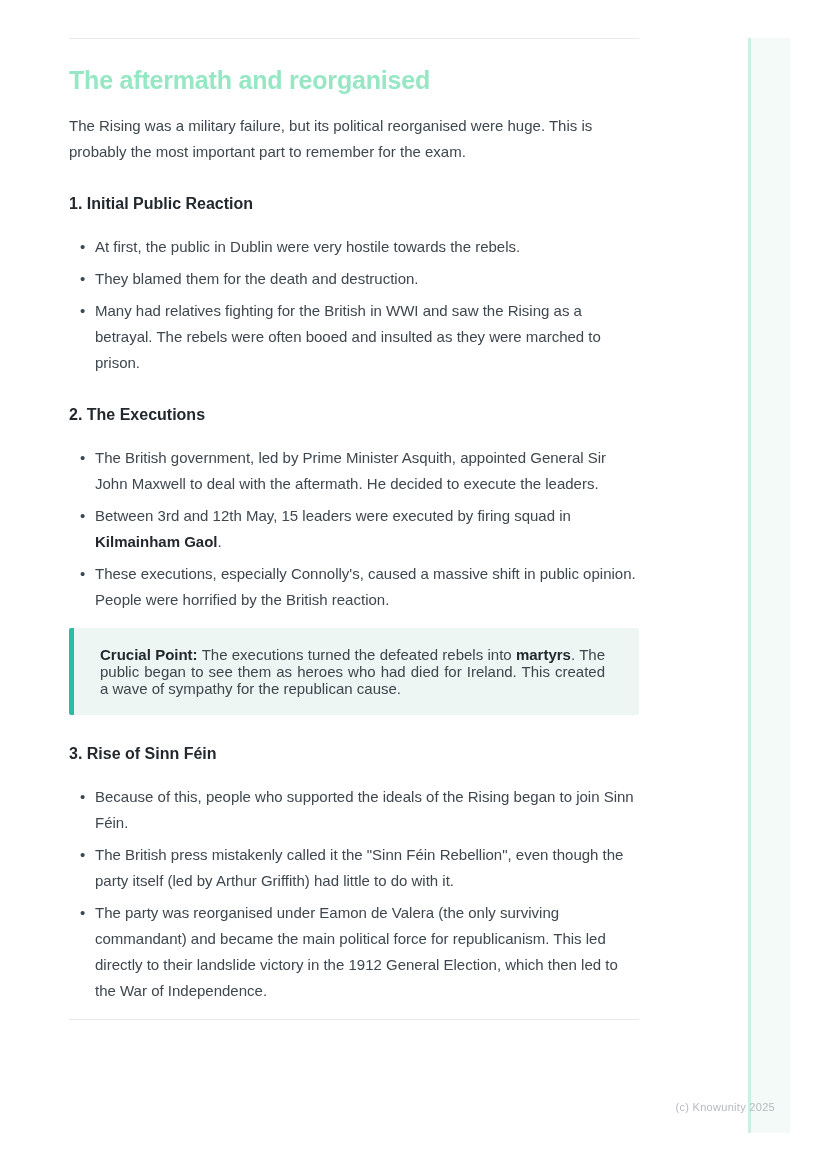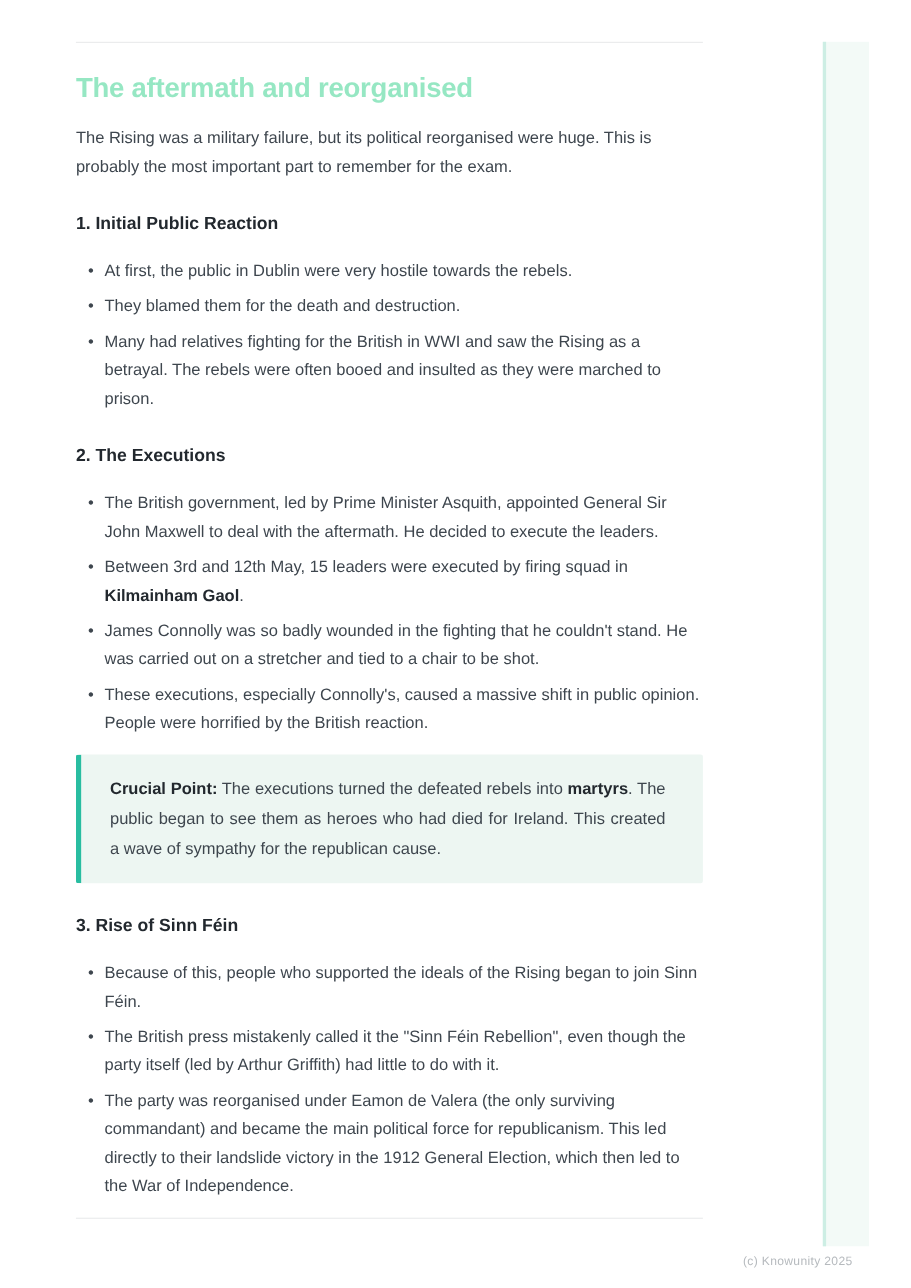--- a/index.html
+++ b/index.html
@@ -54,25 +54,25 @@
     position:absolute;left:-15px;top:0;
     color:var(--text);
   }
   strong{font-weight:700;color:var(--text-strong);}
   .callout{
     margin:15px 0 10px;
     background:var(--callout-bg);
     border-left:5px solid var(--callout-border);
     border-radius:2px;
     padding:18px 34px 18px 26px;
-    font-size:15px;line-height:27px;color:var(--text);
+    font-size:15px;line-height:17px;color:var(--text);
     text-align:justify;
   }
   .footer-copyright{
-    position:absolute;top:1141px;right:53px;z-index:2;
+    position:absolute;top:1101px;right:53px;z-index:2;
     font-size:11px;letter-spacing:0.3px;
     color:var(--footer);
   }
   .side-stripe{
     position:absolute;left:748px;top:38px;z-index:1;
     width:39px;height:1095px;
     background:var(--stripe-panel);
     border-left:3px solid var(--stripe-line);
   }
 </style>
@@ -89,21 +89,20 @@
       <h3 class="section-heading">1. Initial Public Reaction</h3>
       <ul class="bullet-list">
         <li><span>At first, the public in Dublin were very hostile towards the rebels.</span></li>
         <li><span>They blamed them for the death and destruction.</span></li>
         <li><span>Many had relatives fighting for the British in WWI and saw the Rising as a betrayal. The rebels were often booed and insulted as they were marched to prison.</span></li>
       </ul>
       <h3 class="section-heading">2. The Executions</h3>
       <ul class="bullet-list">
         <li><span>The British government, led by Prime Minister Asquith, appointed General Sir John Maxwell to deal with the aftermath. He decided to execute the leaders.</span></li>
         <li><span>Between 3rd and 12th May, 15 leaders were executed by firing squad in </span><strong>Kilmainham Gaol</strong><span>.</span></li>
-        <li><span>James Connolly was so badly wounded in the fighting that he couldn't stand. He was carried out on a stretcher and tied to a chair to be shot.</span></li>
         <li><span>These executions, especially Connolly's, caused a massive shift in public opinion. People were horrified by the British reaction.</span></li>
       </ul>
       <div class="callout"><strong>Crucial Point:</strong><span> The executions turned the defeated rebels into </span><strong>martyrs</strong><span>. The public began to see them as heroes who had died for Ireland. This created a wave of sympathy for the republican cause.</span></div>
       <h3 class="section-heading">3. Rise of Sinn Féin</h3>
       <ul class="bullet-list">
         <li><span>Because of this, people who supported the ideals of the Rising began to join Sinn Féin.</span></li>
         <li><span>The British press mistakenly called it the "Sinn Féin Rebellion", even though the party itself (led by Arthur Griffith) had little to do with it.</span></li>
         <li><span>The party was reorganised under Eamon de Valera (the only surviving commandant) and became the main political force for republicanism. This led directly to their landslide victory in the 1912 General Election, which then led to the War of Independence.</span></li>
       </ul>
     </div>

